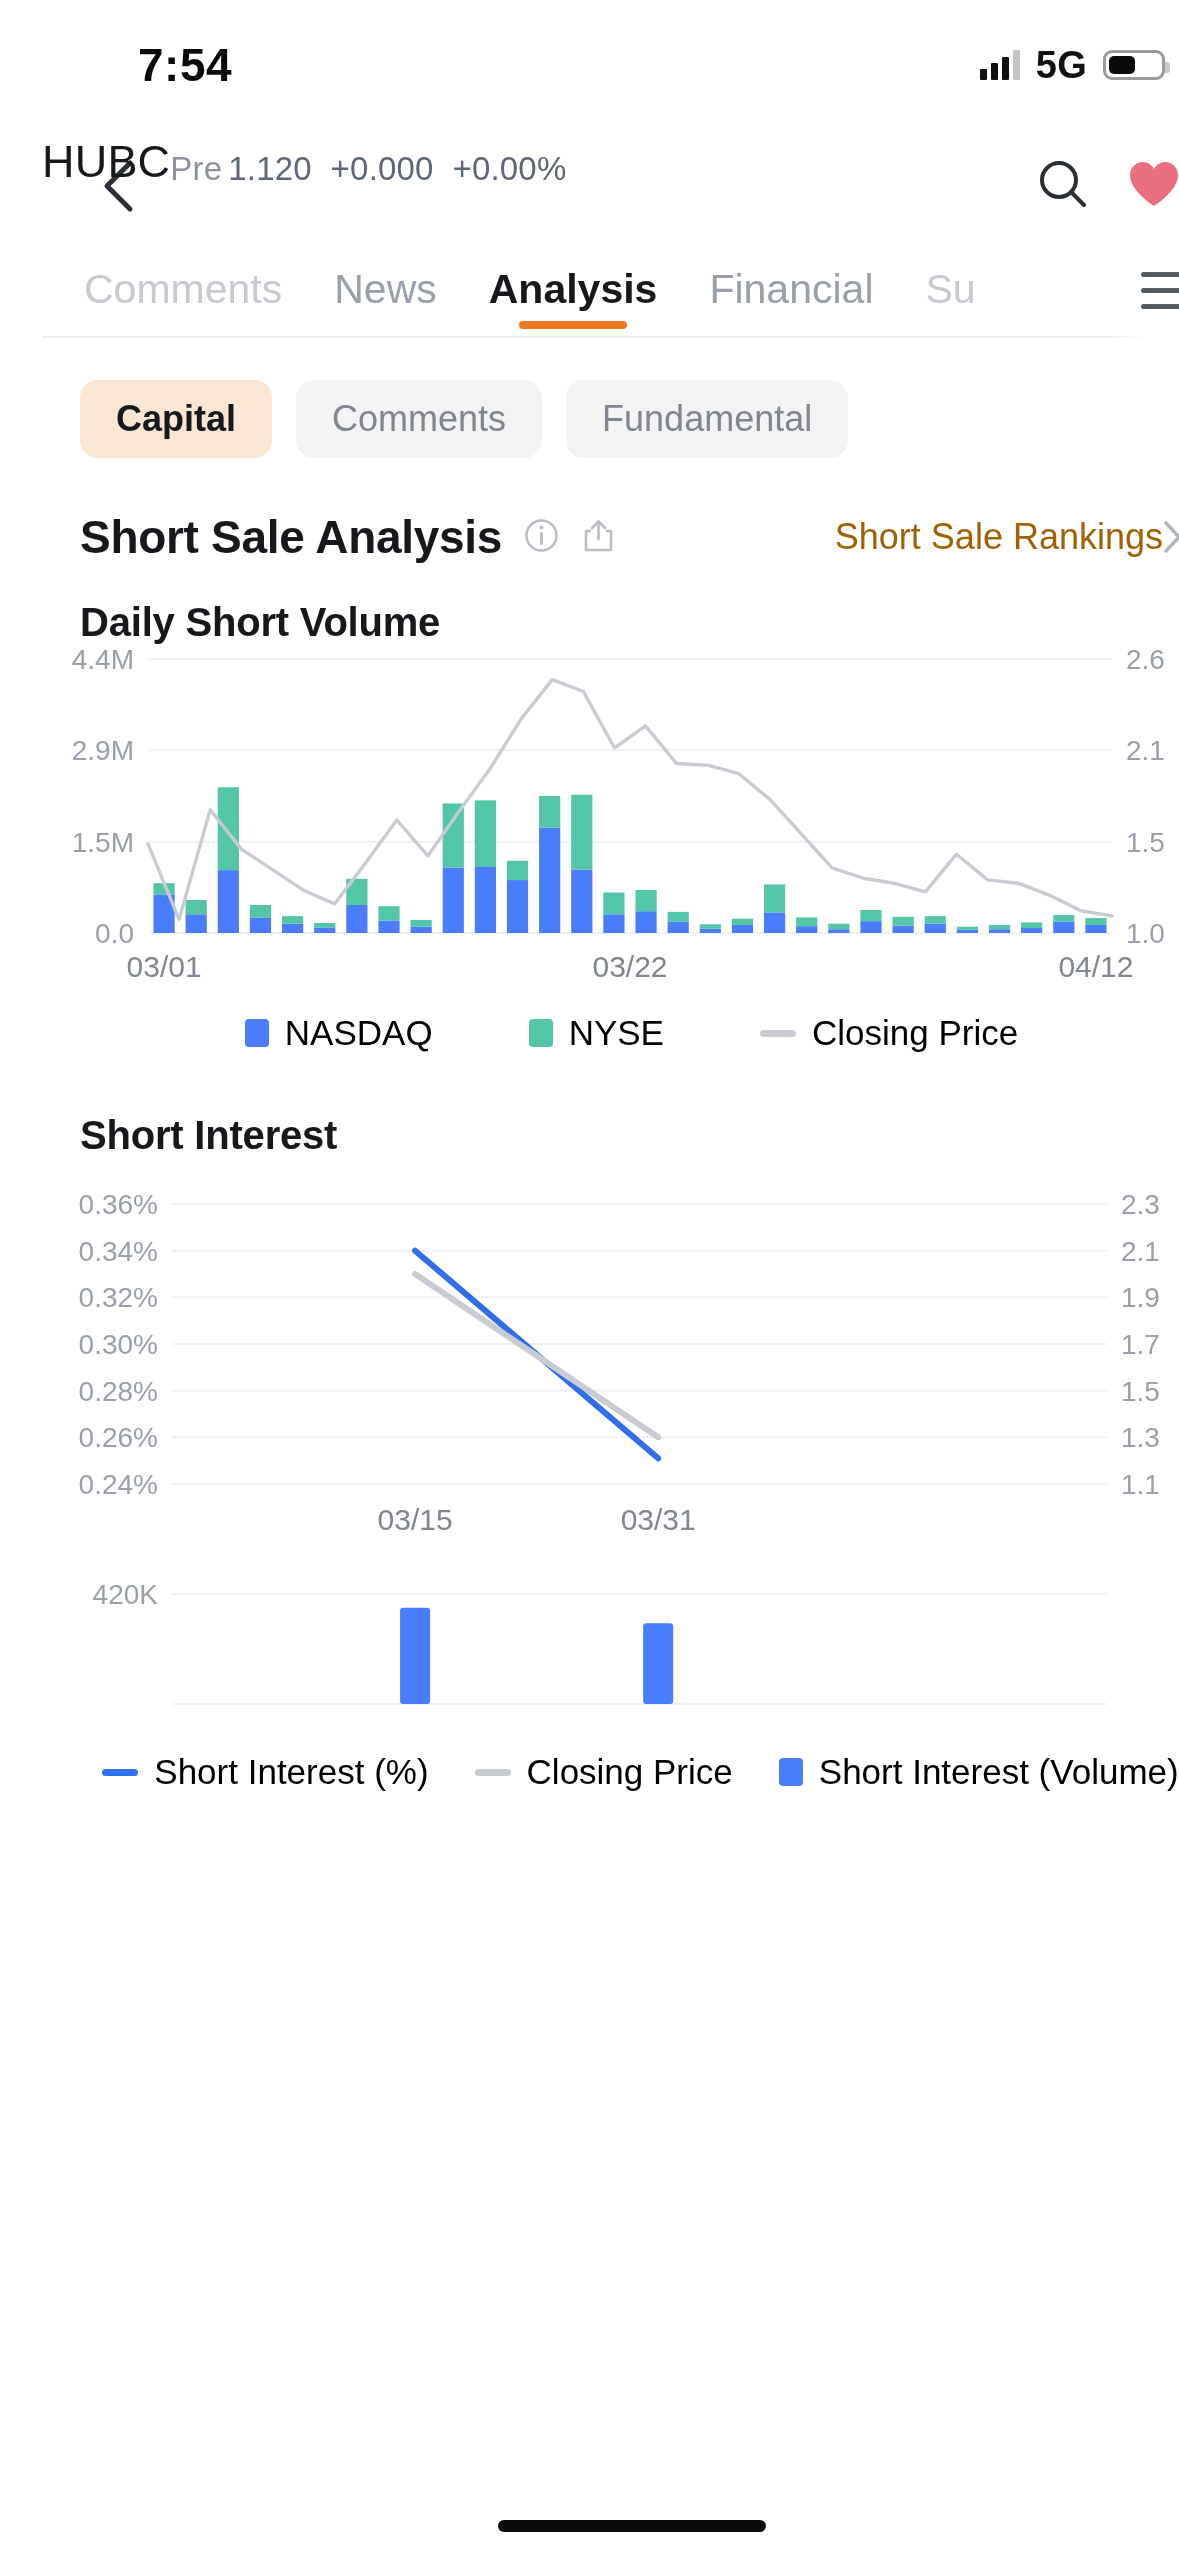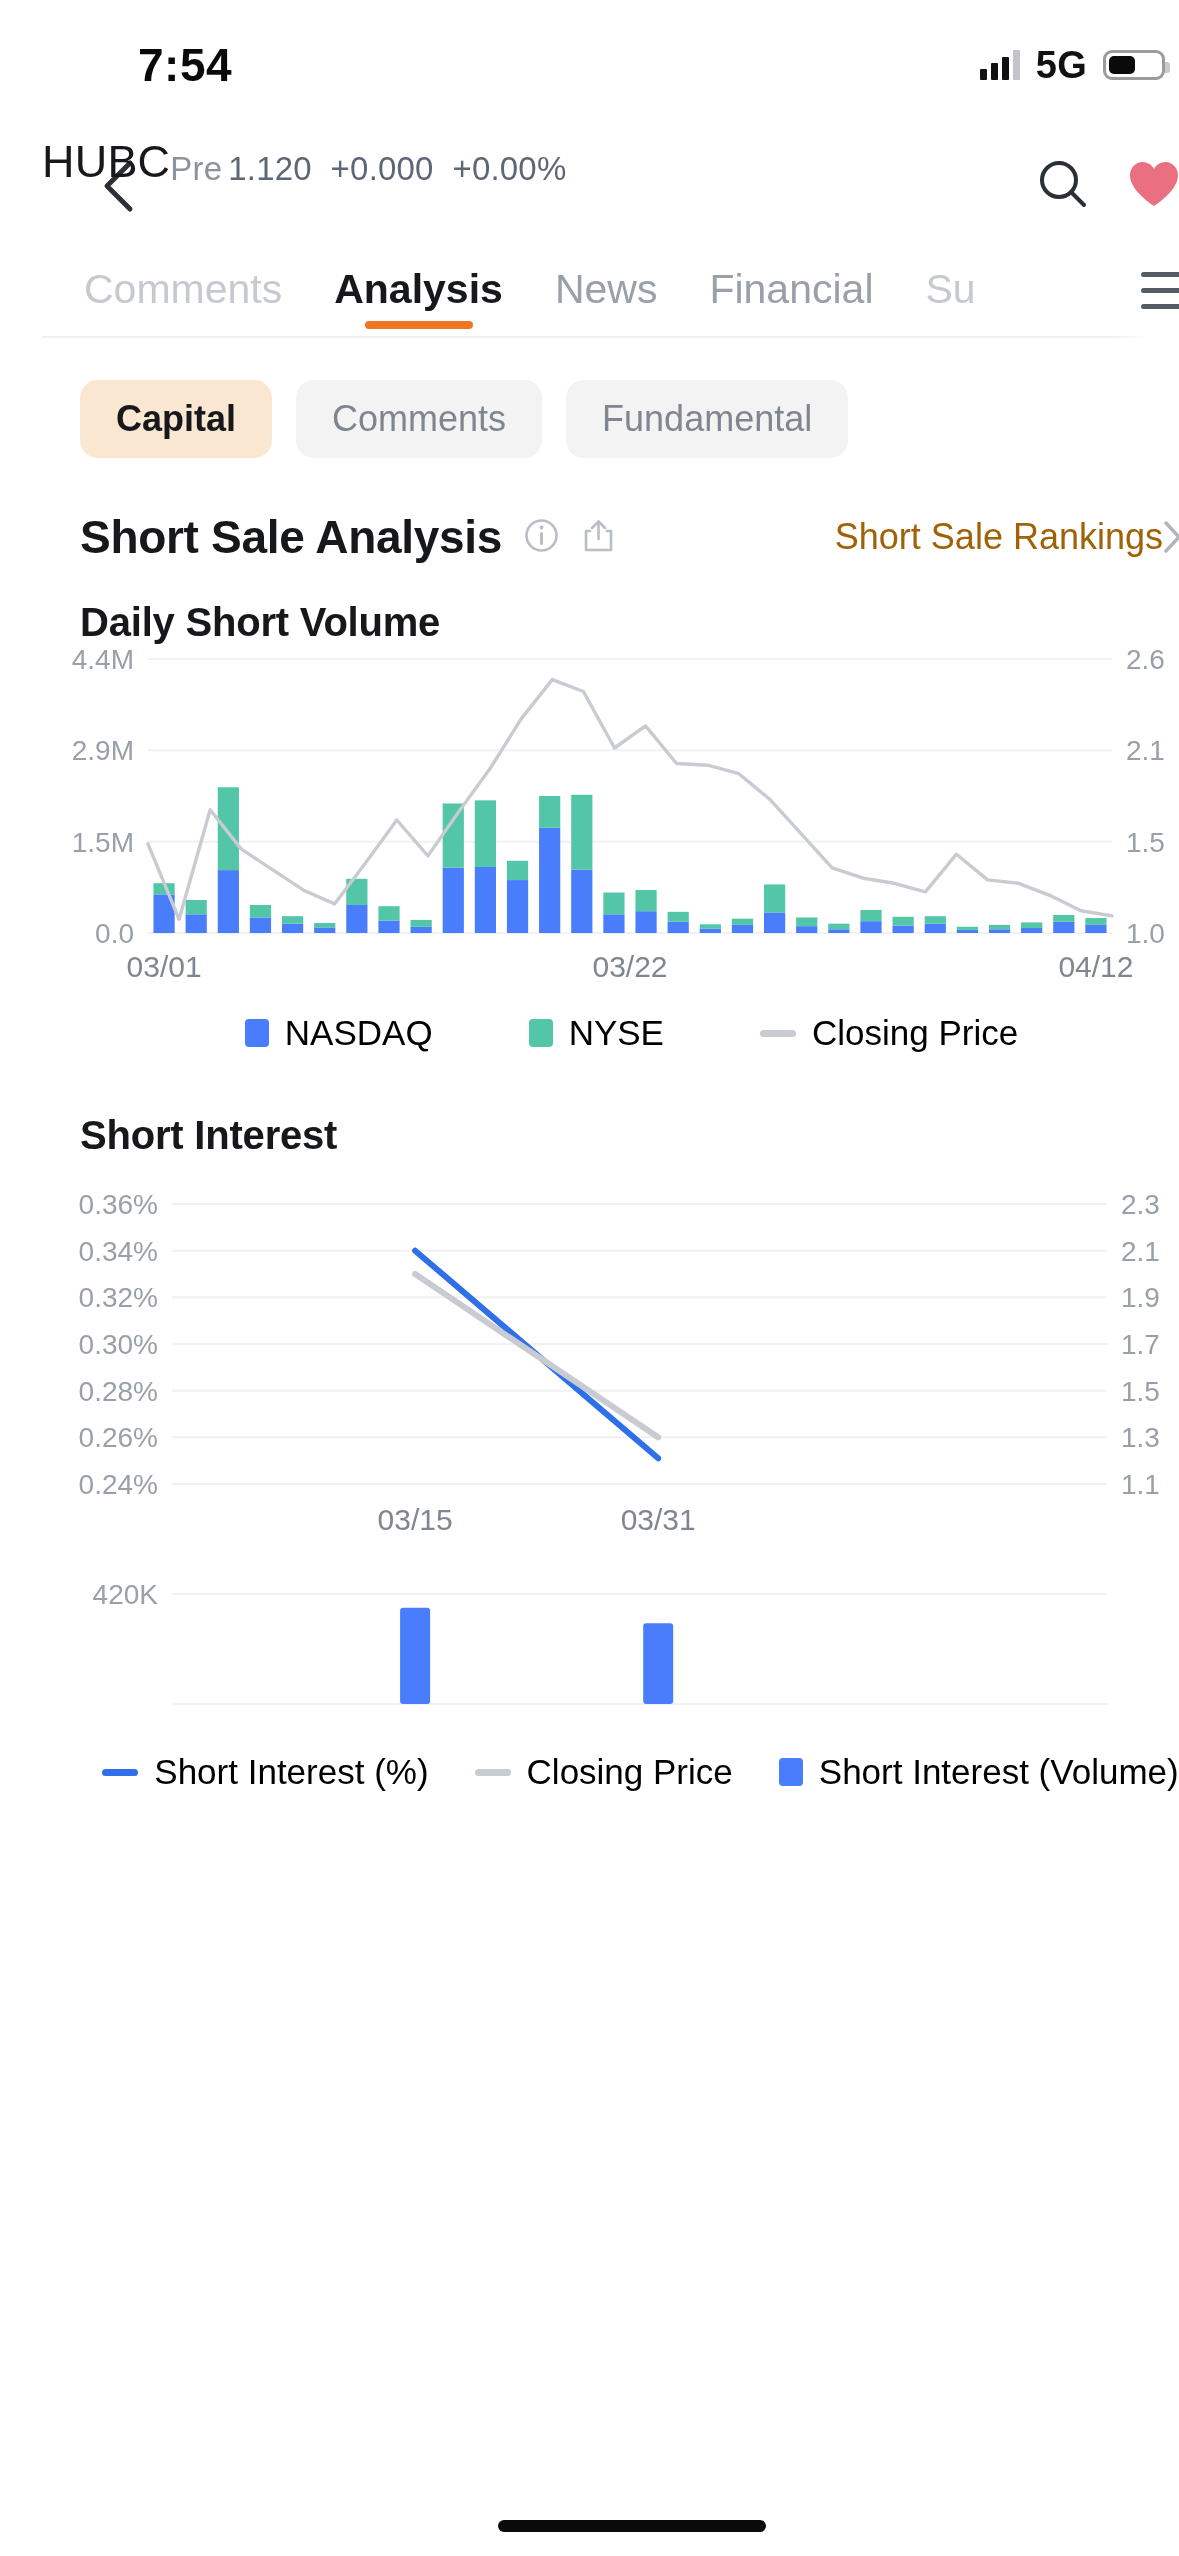--- a/index.html
+++ b/index.html
@@ -188,22 +188,22 @@
       <div class="icon-heart">
         <svg viewBox="0 0 54 50">
             <path d="M27 47 C27 47 3 32 3 16.5 C3 8.5 9 3 15.5 3 C20.5 3 25 6 27 10 C29 6 33.5 3 38.5 3 C45 3 51 8.5 51 16.5 C51 32 27 47 27 47 Z" fill="#ea6f80"></path>
           </svg>
       </div>
     </div>
   </div>
 
   <div class="tabs">
     <div class="tab faded">Comments</div>
+    <div class="tab">News</div>
     <div class="tab active">Analysis</div>
-    <div class="tab">News</div>
     <div class="tab">Financial</div>
     <div class="tab faded">Su</div>
     <div class="tab-menu">
       <div class="hamburger">
           <i></i>
           <i></i>
           <i></i>
         </div>
     </div>
   </div>

